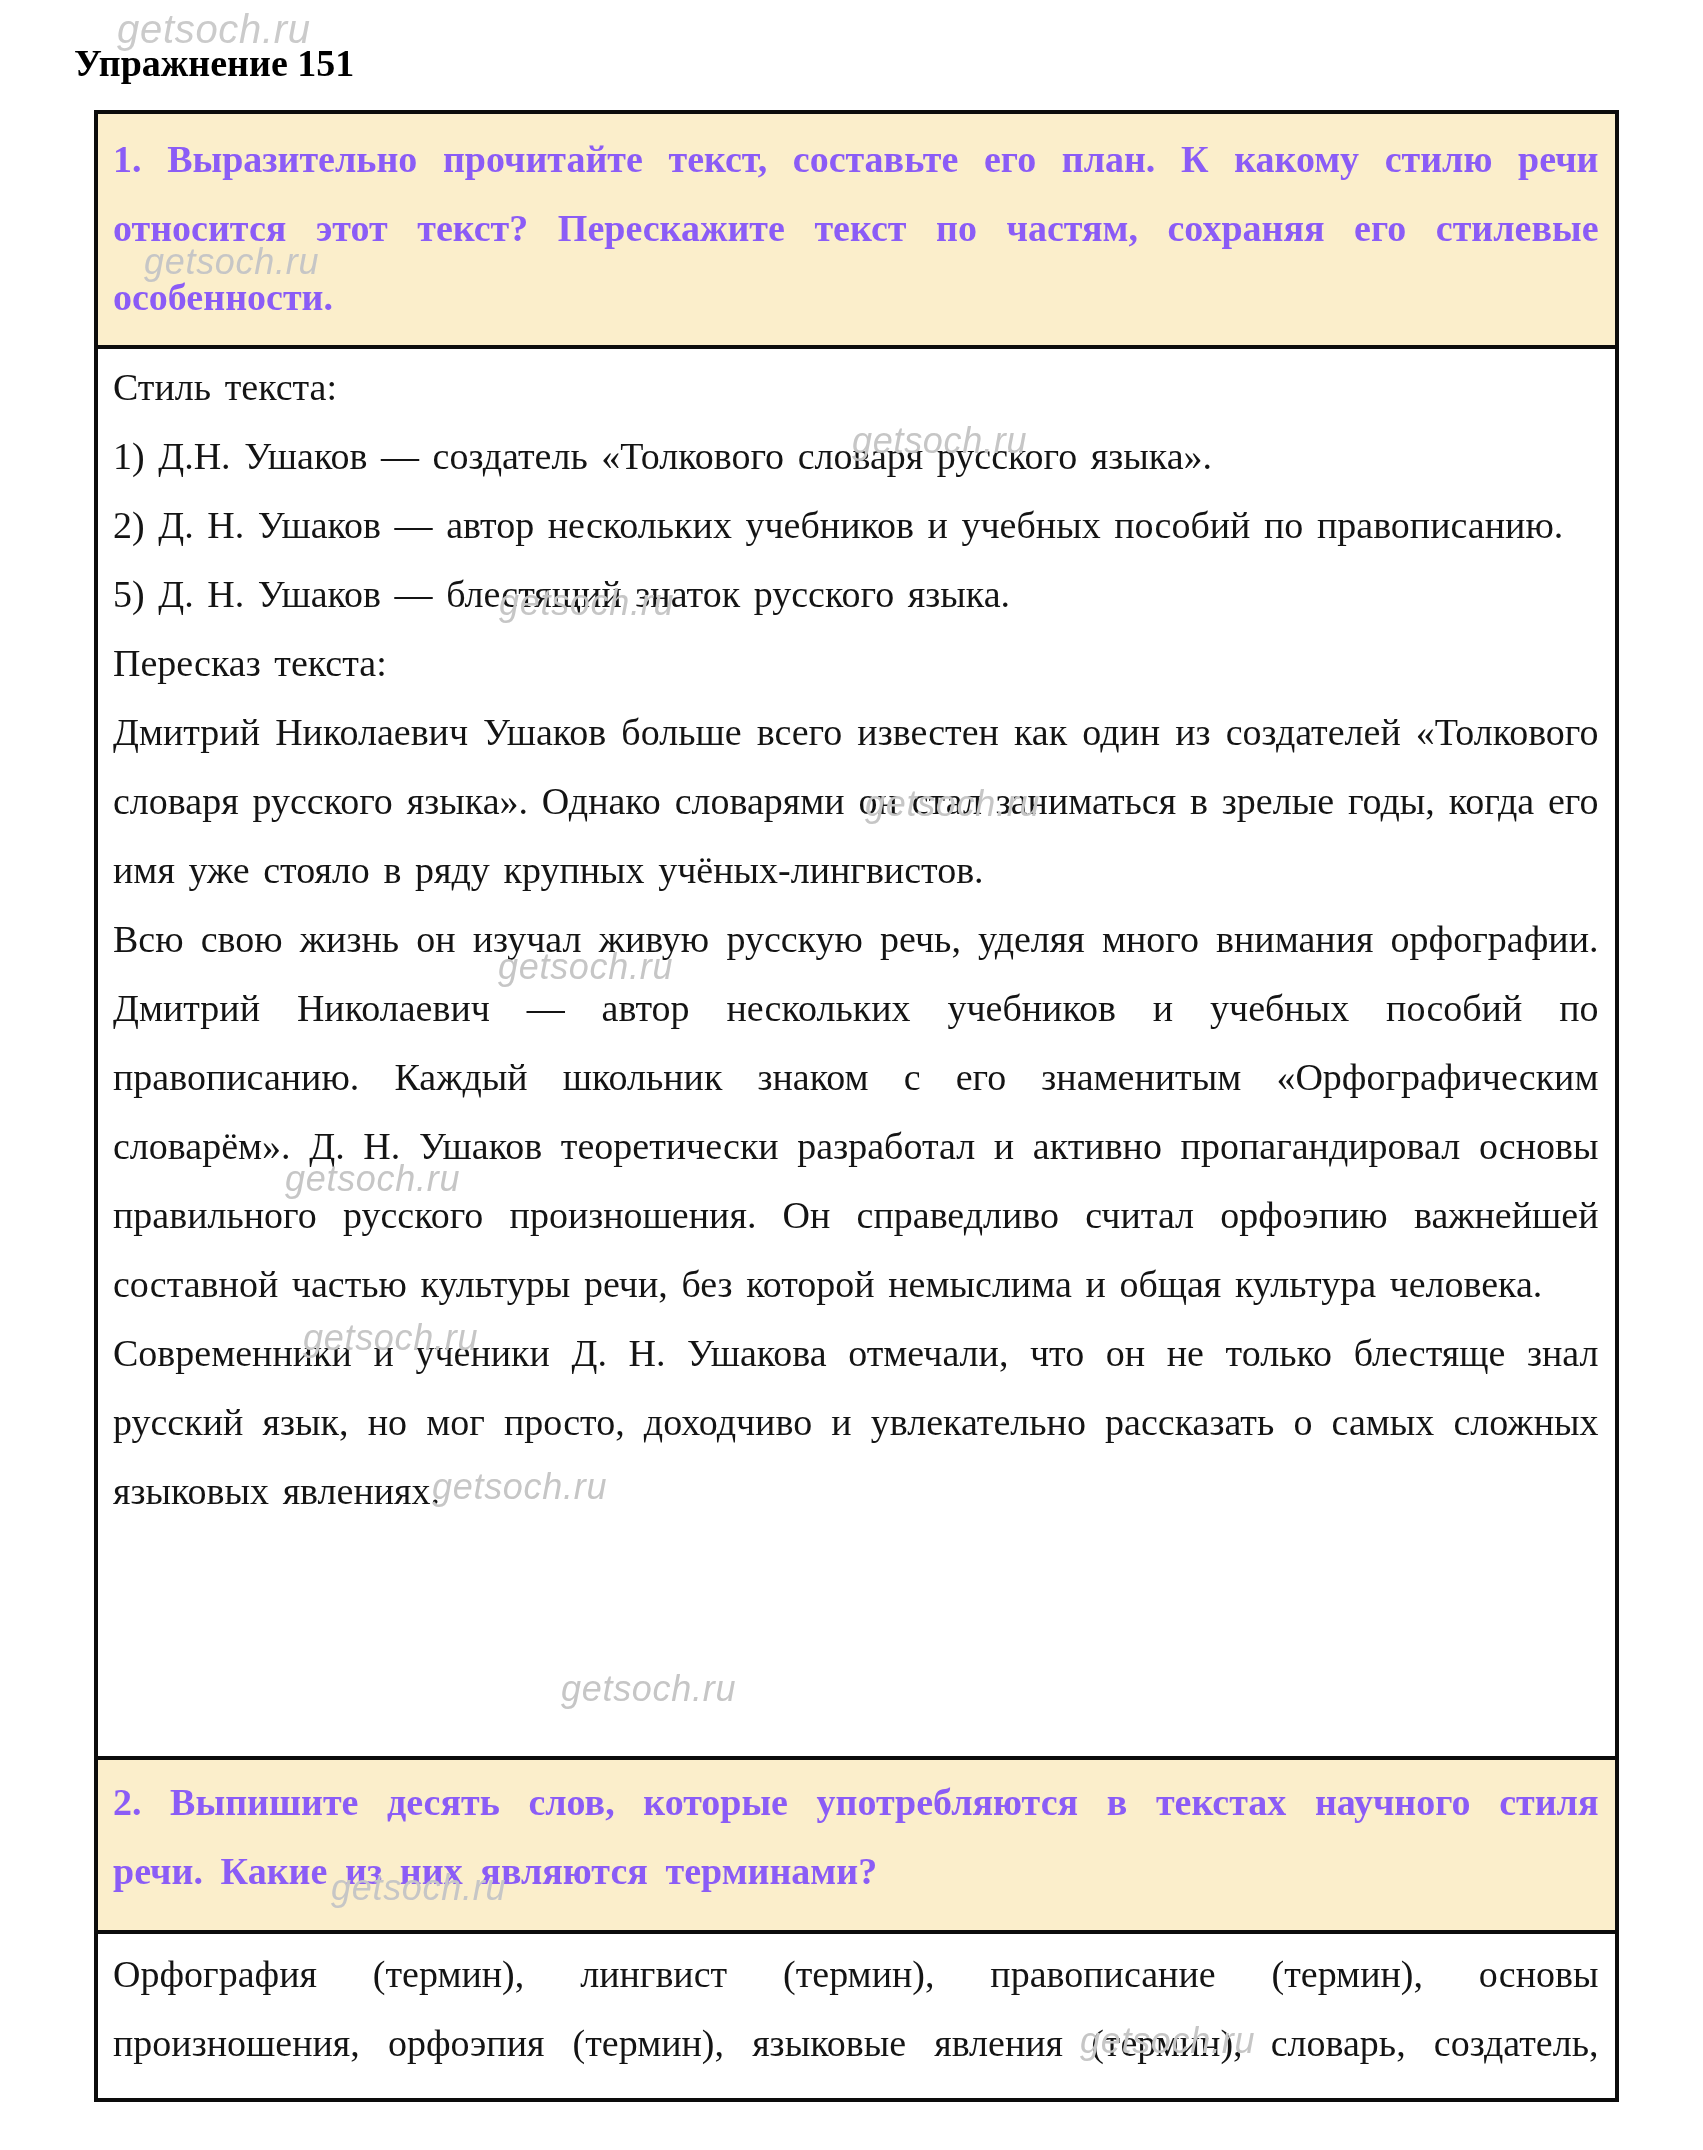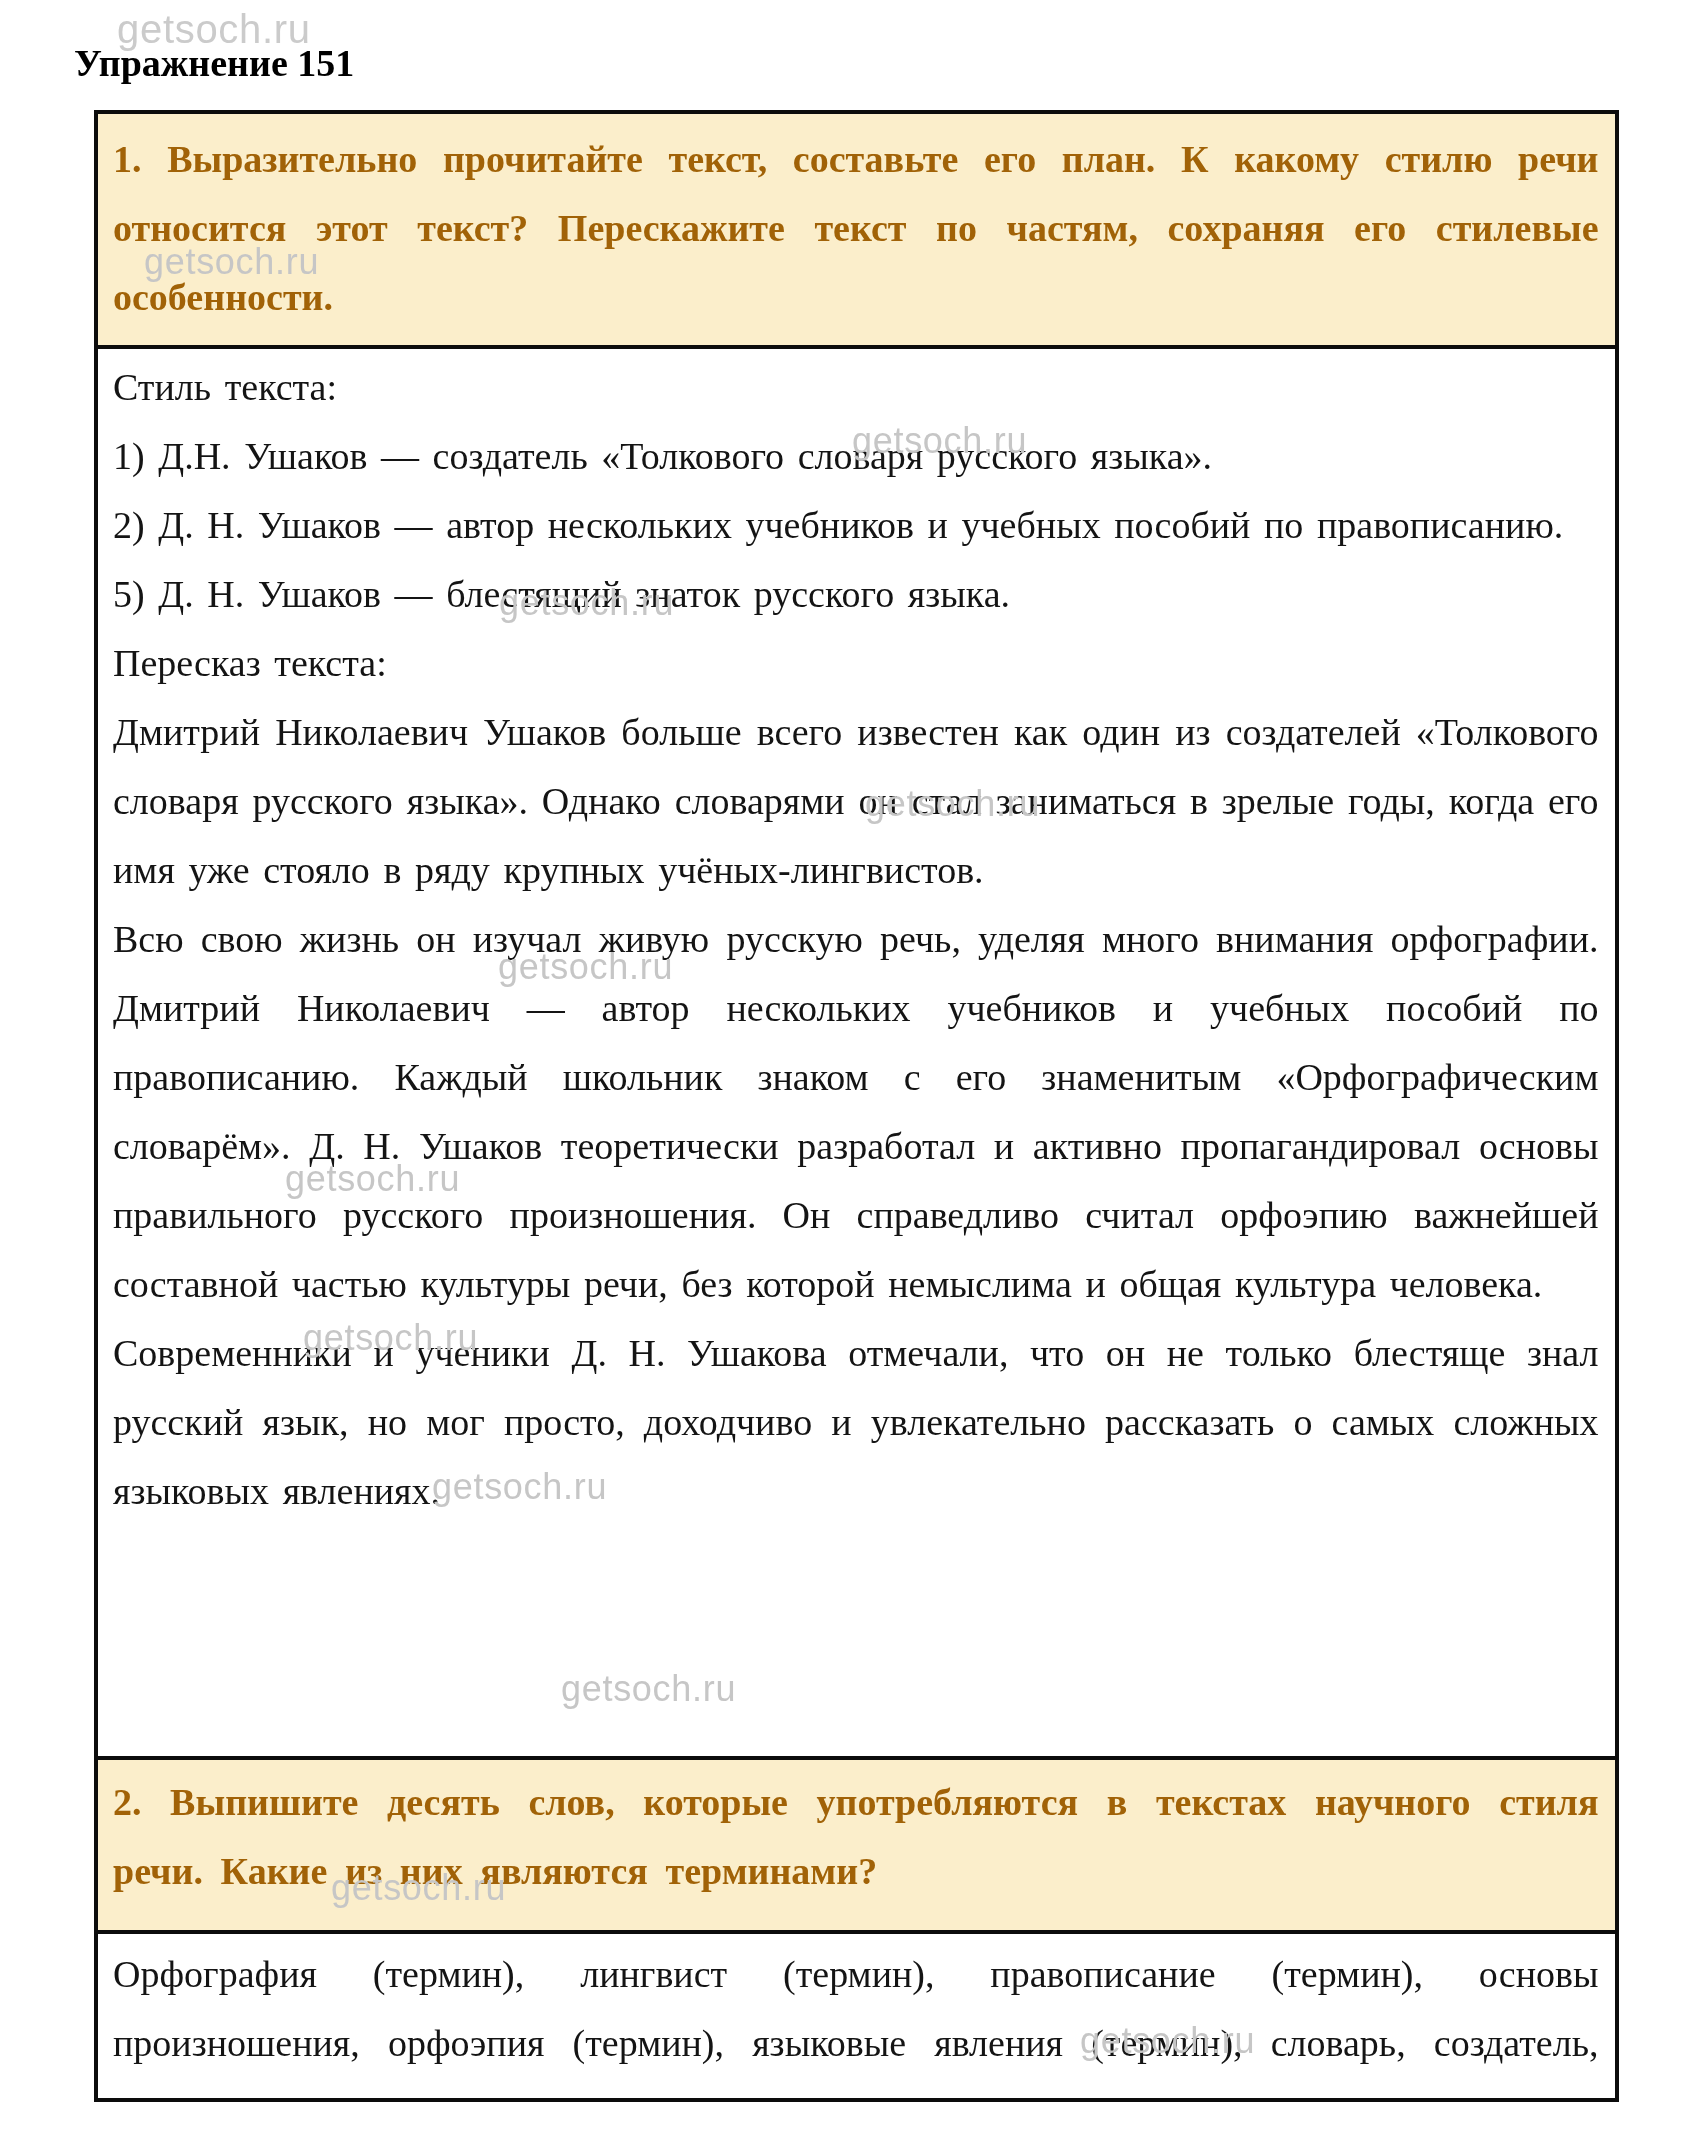--- a/index.html
+++ b/index.html
@@ -14,20 +14,21 @@
   
   .wm{
     position:absolute;
     font-family:"Liberation Sans", sans-serif;
     font-size:36px;
     color:#c6c6c6;
     z-index:2;
     white-space:nowrap;
     letter-spacing:0.7px;
     user-select:none;
+    font-style:italic;
   }
   .wm.big{font-size:40px;color:#cbcbcb;}
   
   .page-title{
     position:absolute;
     left:74px;top:41px;
     margin:0;
     font-size:38px;
     font-weight:bold;
     color:#000000;
@@ -56,21 +57,21 @@
   .q{
     background:#fbeecb;
     border-bottom:4.1px solid #0c0c0c;
     padding:11px 16.5px 0 15px;
   }
   .q p{
     font-weight:bold;
     font-size:38px;
     line-height:69px;
     word-spacing:8.2px;
-    color:#a16207;
+    color:#8b5cf6;
   }
   .a{
     background:#ffffff;
     padding:4.1px 16.5px 0 15px;
   }
   .a p{
     font-size:38px;
     line-height:69px;
     word-spacing:4.1px;
     color:#141414;

